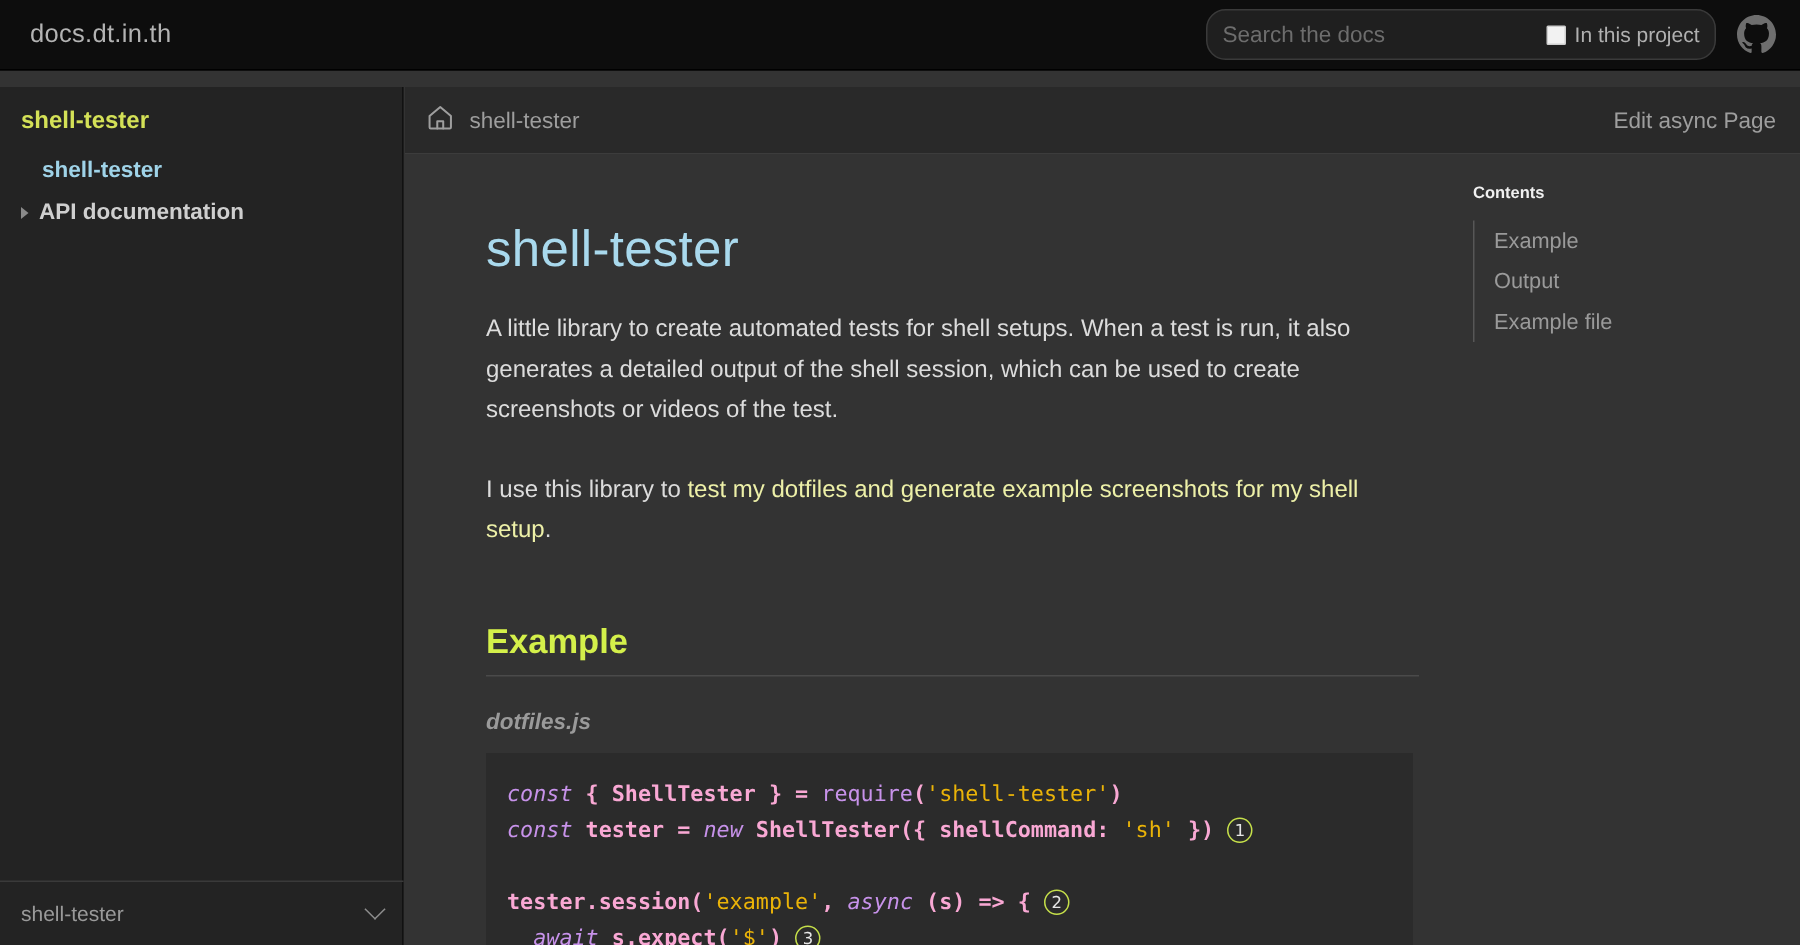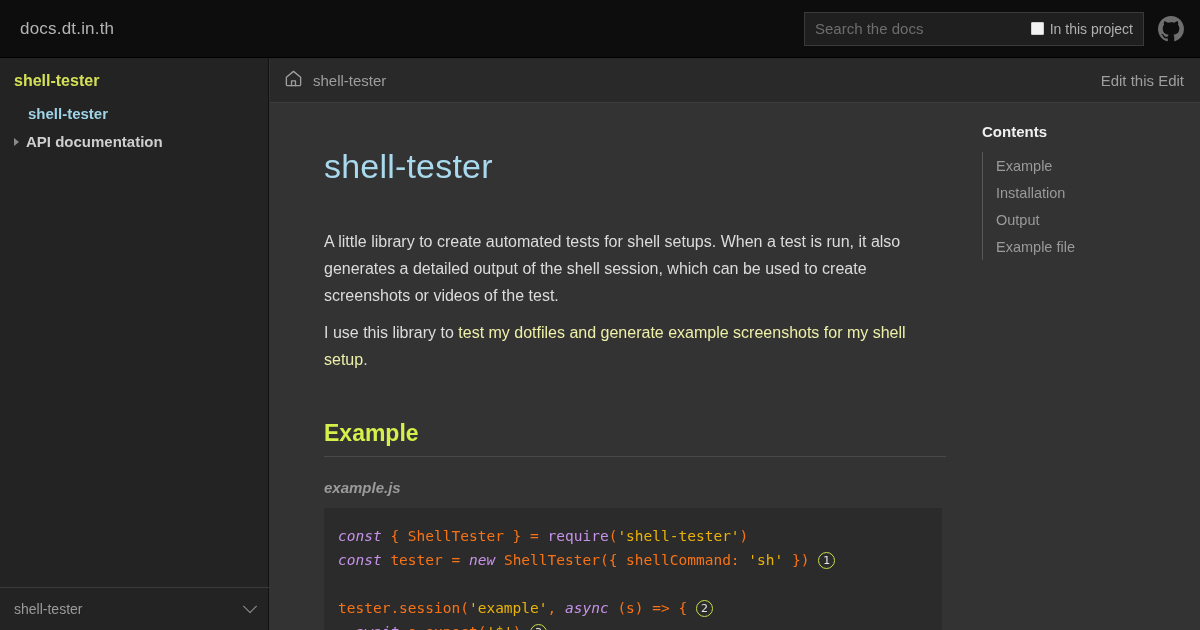--- a/index.html
+++ b/index.html
@@ -6,37 +6,37 @@
   html, body {
     width: 1200px; height: 630px;
     background: #333333;
     font-family: "Liberation Sans", sans-serif;
     overflow: hidden;
   }
   #app { width: 1200px; height: 630px; position: relative; background: #333333; }
 
   
   .topbar {
-    position: absolute; top: 0; left: 0; width: 1200px; height: 58px;
+    position: absolute; top: 0; left: 0; width: 1200px; height: 47px;
     background: #0d0d0d;
     display: flex; align-items: center;
     border-bottom: 1px solid #000;
   }
   .brand {
     margin-left: 20px;
     color: #b3b3b3; font-size: 17px; letter-spacing: .2px;
     white-space: nowrap;
   }
   .topbar-right {
     margin-left: auto; display: flex; align-items: center;
     margin-right: 16px; gap: 14px;
   }
   .searchbox {
     width: 340px; height: 34px;
-    background: #1f1f1f; border: 1px solid #3a3a3a; border-radius: 0;
+    background: #1f1f1f; border: 1px solid #3a3a3a; border-radius: 13px;
     display: flex; align-items: center; padding: 0 10px;
   }
   .search-input {
     flex: 1; background: transparent; border: none; outline: none;
     color: #d8d8d8; font-family: "Liberation Sans", sans-serif; font-size: 15px;
   }
   .search-input::placeholder { color: #6d6d6d; }
   .proj-wrap { display: flex; align-items: center; gap: 6px; white-space: nowrap; }
   .proj-check {
     width: 13px; height: 13px; background: #f2f2f2;
@@ -91,49 +91,49 @@
   .main {
     position: absolute; top: 103px; left: 270px; width: 930px; height: 527px;
     background: #333333; overflow: hidden;
   }
   .article { position: absolute; left: 54px; top: 0; width: 622px; }
   .h1 {
     color: #a9d9ed; font-size: 34px; font-weight: normal;
     margin-top: 44px; letter-spacing: .2px;
   }
   .para {
-    color: #dcdcdc; font-size: 16px; line-height: 27px; margin-top: 42px;
-  }
-  .para.second { margin-top: 10px; }
+    color: #dcdcdc; font-size: 16px; line-height: 27px; margin-top: 20px;
+  }
+  .para.second { margin-top: 26px; }
   .a-link { color: #edf0a8; text-decoration: none; }
   .h2-wrap { margin-top: 47px; border-bottom: 1px solid #4a4a4a; padding-bottom: 9px; width: 622px; }
   .h2 { color: #d4f04a; font-size: 23px; font-weight: bold; }
   .caption {
     color: #9a9a9a; font-size: 15px; font-style: italic; font-weight: bold;
     margin-top: 22px;
   }
   .codeblock {
     margin-top: 12px; background: #2b2b2b; width: 618px; padding: 16px 0 16px 14px;
     font-family: "DejaVu Sans Mono", monospace; font-size: 14.5px; line-height: 24px;
     color: #d6d6d6; white-space: pre;
   }
   .kw { color: #c792ea; font-style: italic; }
   .fn { color: #c792ea; }
   .str { color: #eab308; }
-  .pl { color: #f97316; }
+  .pl { color: #f9a8d4; font-weight: bold; }
   .callout {
     display: inline-block; width: 17px; height: 17px; line-height: 15px;
     border: 1px solid #c6e04a; border-radius: 50%;
     color: #e6e6e6; font-size: 11px; text-align: center;
     font-family: "DejaVu Sans", sans-serif; vertical-align: 1px;
   }
 
   
   .toc { position: absolute; left: 712px; top: 20px; width: 200px; }
-  .toc-title { color: #f0f0f0; font-size: 15px; font-weight: bold; }
+  .toc-title { color: #f0f0f0; font-size: 11px; font-weight: bold; }
   .toc-list { margin-top: 12px; border-left: 1px solid #575757; }
   .toc-item {
     color: #9a9a9a; font-size: 14.5px; padding: 5.5px 0 5.5px 13px; cursor: pointer;
   }
 </style>
 </head>
 <body>
 
 <div id="app">
 
@@ -181,45 +181,44 @@
   <div class="content-head">
     <div class="crumb">
       <span>
         <svg width="19" height="19" viewBox="0 0 24 24" fill="none" stroke="#9e9e9e" stroke-width="1.7" stroke-linecap="round" stroke-linejoin="round" aria-hidden="true">
           <path d="M3 10.5L12 3l9 7.5V20a1 1 0 01-1 1H4a1 1 0 01-1-1z"></path>
           <path d="M9.5 21v-6h5v6"></path>
         </svg>
       </span>
       <span>shell-tester</span>
     </div>
-    <div class="edit-link">Edit this Edit</div>
+    <div class="edit-link">Edit async Page</div>
   </div>
 
   <div class="main">
 
     <div class="article">
       <h1 class="h1">shell-tester</h1>
 
       <p class="para">A little library to create automated tests for shell setups. When a test is run, it also generates a detailed output of the shell session, which can be used to create screenshots or videos of the test.</p>
 
       <p class="para second"><span>I use this library to </span><a class="a-link" href="#">test my dotfiles and generate example screenshots for my shell setup</a><span>.</span></p>
 
       <div class="h2-wrap">
         <h2 class="h2">Example</h2>
       </div>
 
-      <div class="caption">example.js</div>
+      <div class="caption">dotfiles.js</div>
 
       <div class="codeblock"><div><span class="kw">const</span><span class="pl"> { ShellTester } = </span><span class="fn">require</span><span class="pl">(</span><span class="str">'shell-tester'</span><span class="pl">)</span></div><div><span class="kw">const</span><span class="pl"> tester = </span><span class="kw">new</span><span class="pl"> ShellTester({ shellCommand: </span><span class="str">'sh'</span><span class="pl"> })</span> <span class="callout">1</span></div><div> </div><div><span class="pl">tester.session(</span><span class="str">'example'</span><span class="pl">, </span><span class="kw">async</span><span class="pl"> (s) =&gt; {</span> <span class="callout">2</span></div><div><span class="pl">  </span><span class="kw">await</span><span class="pl"> s.expect(</span><span class="str">'$'</span><span class="pl">)</span> <span class="callout">3</span></div></div>
     </div>
 
     <div class="toc">
       <div class="toc-title">Contents</div>
       <div class="toc-list">
         <div class="toc-item">Example</div>
-        <div class="toc-item">Installation</div>
         <div class="toc-item">Output</div>
         <div class="toc-item">Example file</div>
       </div>
     </div>
 
   </div>
 </div>
 
 </body></html>

